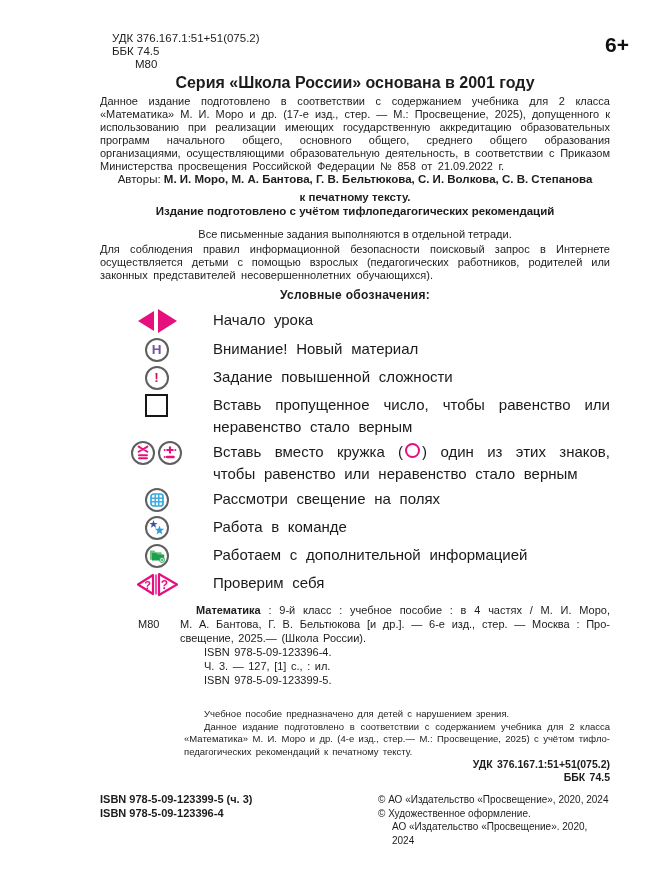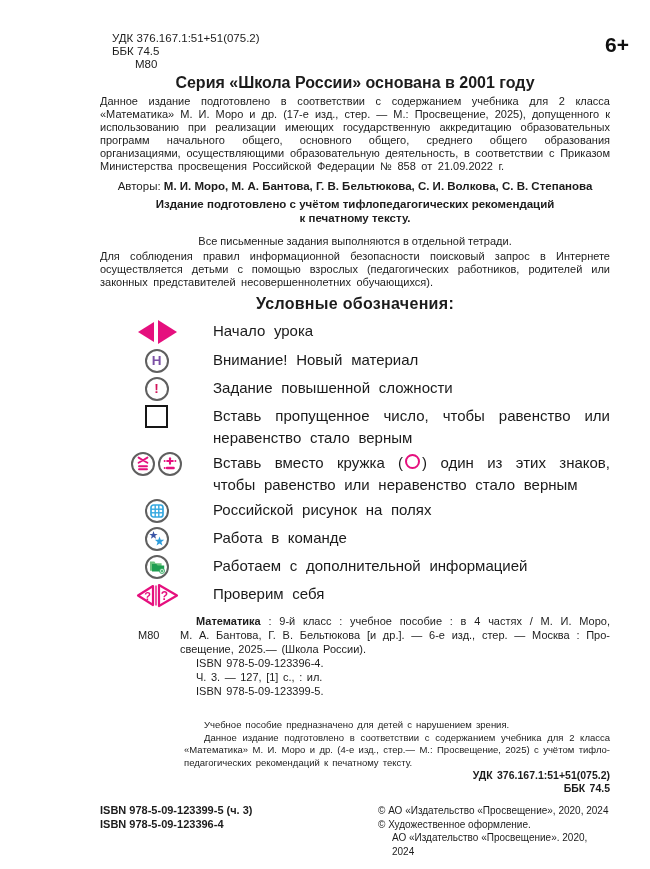--- a/index.html
+++ b/index.html
@@ -14,42 +14,42 @@
     overflow:hidden;
   }
   .b{font-weight:bold;}
   .center{text-align:center;}
   
   .codes{font-size:11.5px;line-height:13px;margin-left:12px;}
   .codes .sign{margin-left:23px;}
   .age{position:absolute;top:33px;right:21px;font-size:21px;font-weight:bold;color:#111;}
   .series{font-size:16px;margin-top:3px;}
   .para{font-size:11px;line-height:13px;text-align:justify;margin:3px 0 0 0;word-spacing:2.5px;}
-  .authors-line{margin-top:7px;font-size:11.5px;}
+  .authors-line{font-size:11.5px;}
   .typhlo{margin-top:5px;font-size:11.5px;line-height:14px;}
   .note{margin-top:10px;font-size:11px;}
   
-  .legend-heading{font-size:16px;margin-top:6px;margin-bottom:5px;letter-spacing:.3px;}
+  .legend-heading{font-size:12px;margin-top:6px;margin-bottom:5px;letter-spacing:.3px;}
   .lrow{display:flex;align-items:flex-start;margin-bottom:2px;justify-content:flex-end;}
   .licon{flex:0 0 113px;display:flex;justify-content:center;align-items:center;min-height:25px;padding-top:1px;}
   .ltext{flex:1;font-size:15px;line-height:21.5px;text-align:justify;word-spacing:4.5px;color:#1a1a1a;padding-top:2px;}
   .ring{width:20px;height:20px;border:2.5px solid #5f5f5f;border-radius:50%;
         display:flex;align-items:center;justify-content:center;flex:0 0 auto;background:#fff;}
   .glyph{font-weight:bold;font-size:13.5px;line-height:1;font-family:"Liberation Sans",sans-serif;}
   .purple{color:#7B4FA5;}
   .crimson{color:#D4145A;}
   .sq{width:19px;height:19px;border:2.3px solid #161616;display:inline-block;background:#fff;}
   .double{display:flex;gap:3px;}
   .inline-circle{display:inline-block;width:11px;height:11px;border:2px solid #E5107E;border-radius:50%;
                  vertical-align:-1px;margin:0 2px;}
   
   .catalog{position:relative;margin-top:5px;margin-left:80px;font-size:11px;line-height:14px;word-spacing:1.5px;}
   .m80-label{position:absolute;left:-42px;top:14px;}
   .cat-ind{text-indent:16px;}
-  .cat-ml{margin-left:16px;}
+  .cat-ml{margin-left:24px;}
   .jline{text-align:justify;text-align-last:justify;}
   
   .smallprint{margin-left:84px;margin-top:21px;font-size:9.5px;line-height:12.5px;word-spacing:1.5px;}
   .sp-ind{text-indent:20px;}
   .sp-right{text-align:right;font-weight:bold;font-size:10.5px;line-height:13px;}
   
   .footer{display:flex;margin-top:9px;}
   .isbns{font-size:11px;line-height:13.5px;font-weight:bold;}
   .copyright{margin-left:auto;font-size:10px;line-height:13.5px;width:232px;}
   .cp-ind{padding-left:14px;}
@@ -71,22 +71,22 @@
   <div class="series b center">Серия «Школа России» основана в 2001 году</div>
 
   <p class="para">Данное издание подготовлено в соответствии с содержанием учебника для 2 класса «Математика» М. И. Моро и др. (17-е изд., стер. — М.: Просвещение, 2025), допущенного к использованию при реализации имеющих государственную аккредитацию образовательных программ начального общего, основного общего, среднего общего образования организациями, осуществляющими образовательную деятельность, в соответствии с Приказом Министерства просвещения Российской Федерации № 858 от 21.09.2022 г.</p>
 
   <div class="authors-line center">
     <span>Авторы:</span>
     <span class="b">М. И. Моро, М. А. Бантова, Г. В. Бельтюкова, С. И. Волкова, С. В. Степанова</span>
   </div>
 
   <div class="typhlo b center">
+    <div>к печатному тексту.</div>
     <div>Издание подготовлено с учётом тифлопедагогических рекомендаций</div>
-    <div>к печатному тексту.</div>
   </div>
 
   <div class="note center">Все письменные задания выполняются в отдельной тетради.</div>
 
   <p class="para">Для соблюдения правил информационной безопасности поисковый запрос в Интернете осуществляется детьми с помощью взрослых (педагогических работников, родителей или законных представителей несовершеннолетних обучающихся).</p>
 
   <div class="legend-heading b center">Условные обозначения:</div>
 
   <div class="lrow">
     <div class="licon">
@@ -154,21 +154,21 @@
       <span class="ring">
         <svg width="14" height="14" viewBox="0 0 14 14">
           <rect x="1" y="1" width="12" height="12" rx="2.5" fill="none" stroke="#35A8E0" stroke-width="1.7"></rect>
           <line x1="5.2" y1="1" x2="5.2" y2="13" stroke="#35A8E0" stroke-width="1.4"></line>
           <line x1="8.8" y1="1" x2="8.8" y2="13" stroke="#35A8E0" stroke-width="1.4"></line>
           <line x1="1" y1="5.2" x2="13" y2="5.2" stroke="#35A8E0" stroke-width="1.4"></line>
           <line x1="1" y1="8.8" x2="13" y2="8.8" stroke="#35A8E0" stroke-width="1.4"></line>
         </svg>
       </span>
     </div>
-    <div class="ltext">Российской  рисунок  на  полях</div>
+    <div class="ltext">Рассмотри  свещение  на  полях</div>
   </div>
 
 
   <div class="lrow">
     <div class="licon">
       <span class="ring">
         <svg width="17" height="17" viewBox="0 0 17 17">
           <polygon fill="#3B55A5" points="5.5,0.9 6.54,3.88 9.68,3.94 7.17,5.84 8.08,8.85 5.5,7.06 2.92,8.85 3.83,5.84 1.32,3.94 4.46,3.88"></polygon>
           <polygon fill="#2D9CDB" points="11.5,6.4 12.68,9.78 16.26,9.85 13.4,12.02 14.44,15.45 11.5,13.4 8.56,15.45 9.6,12.02 6.74,9.85 10.32,9.78"></polygon>
         </svg>

